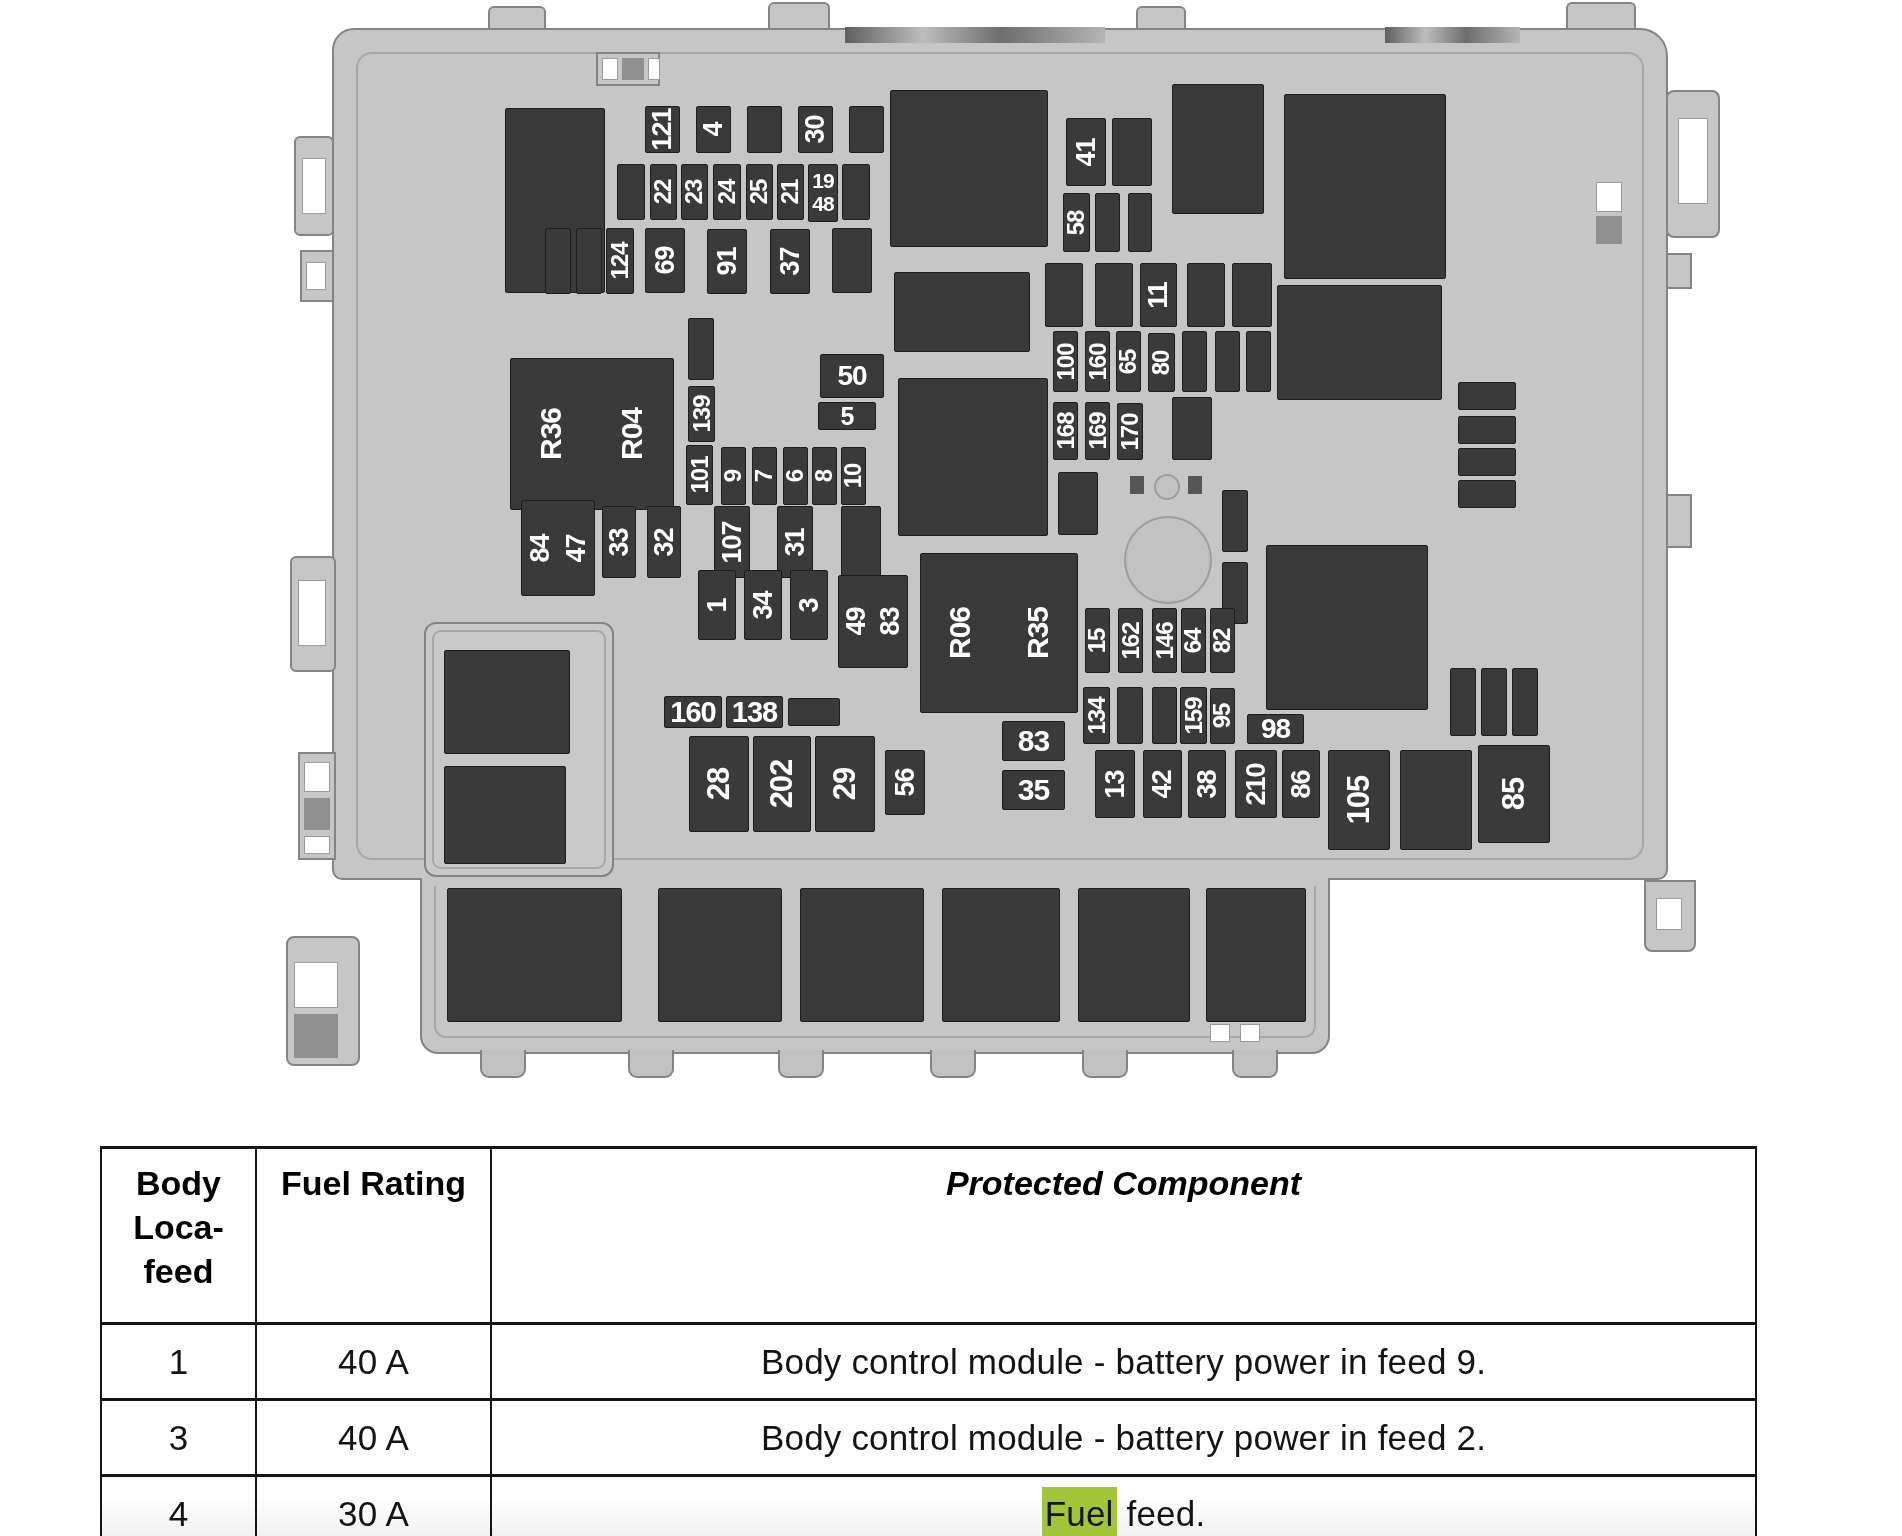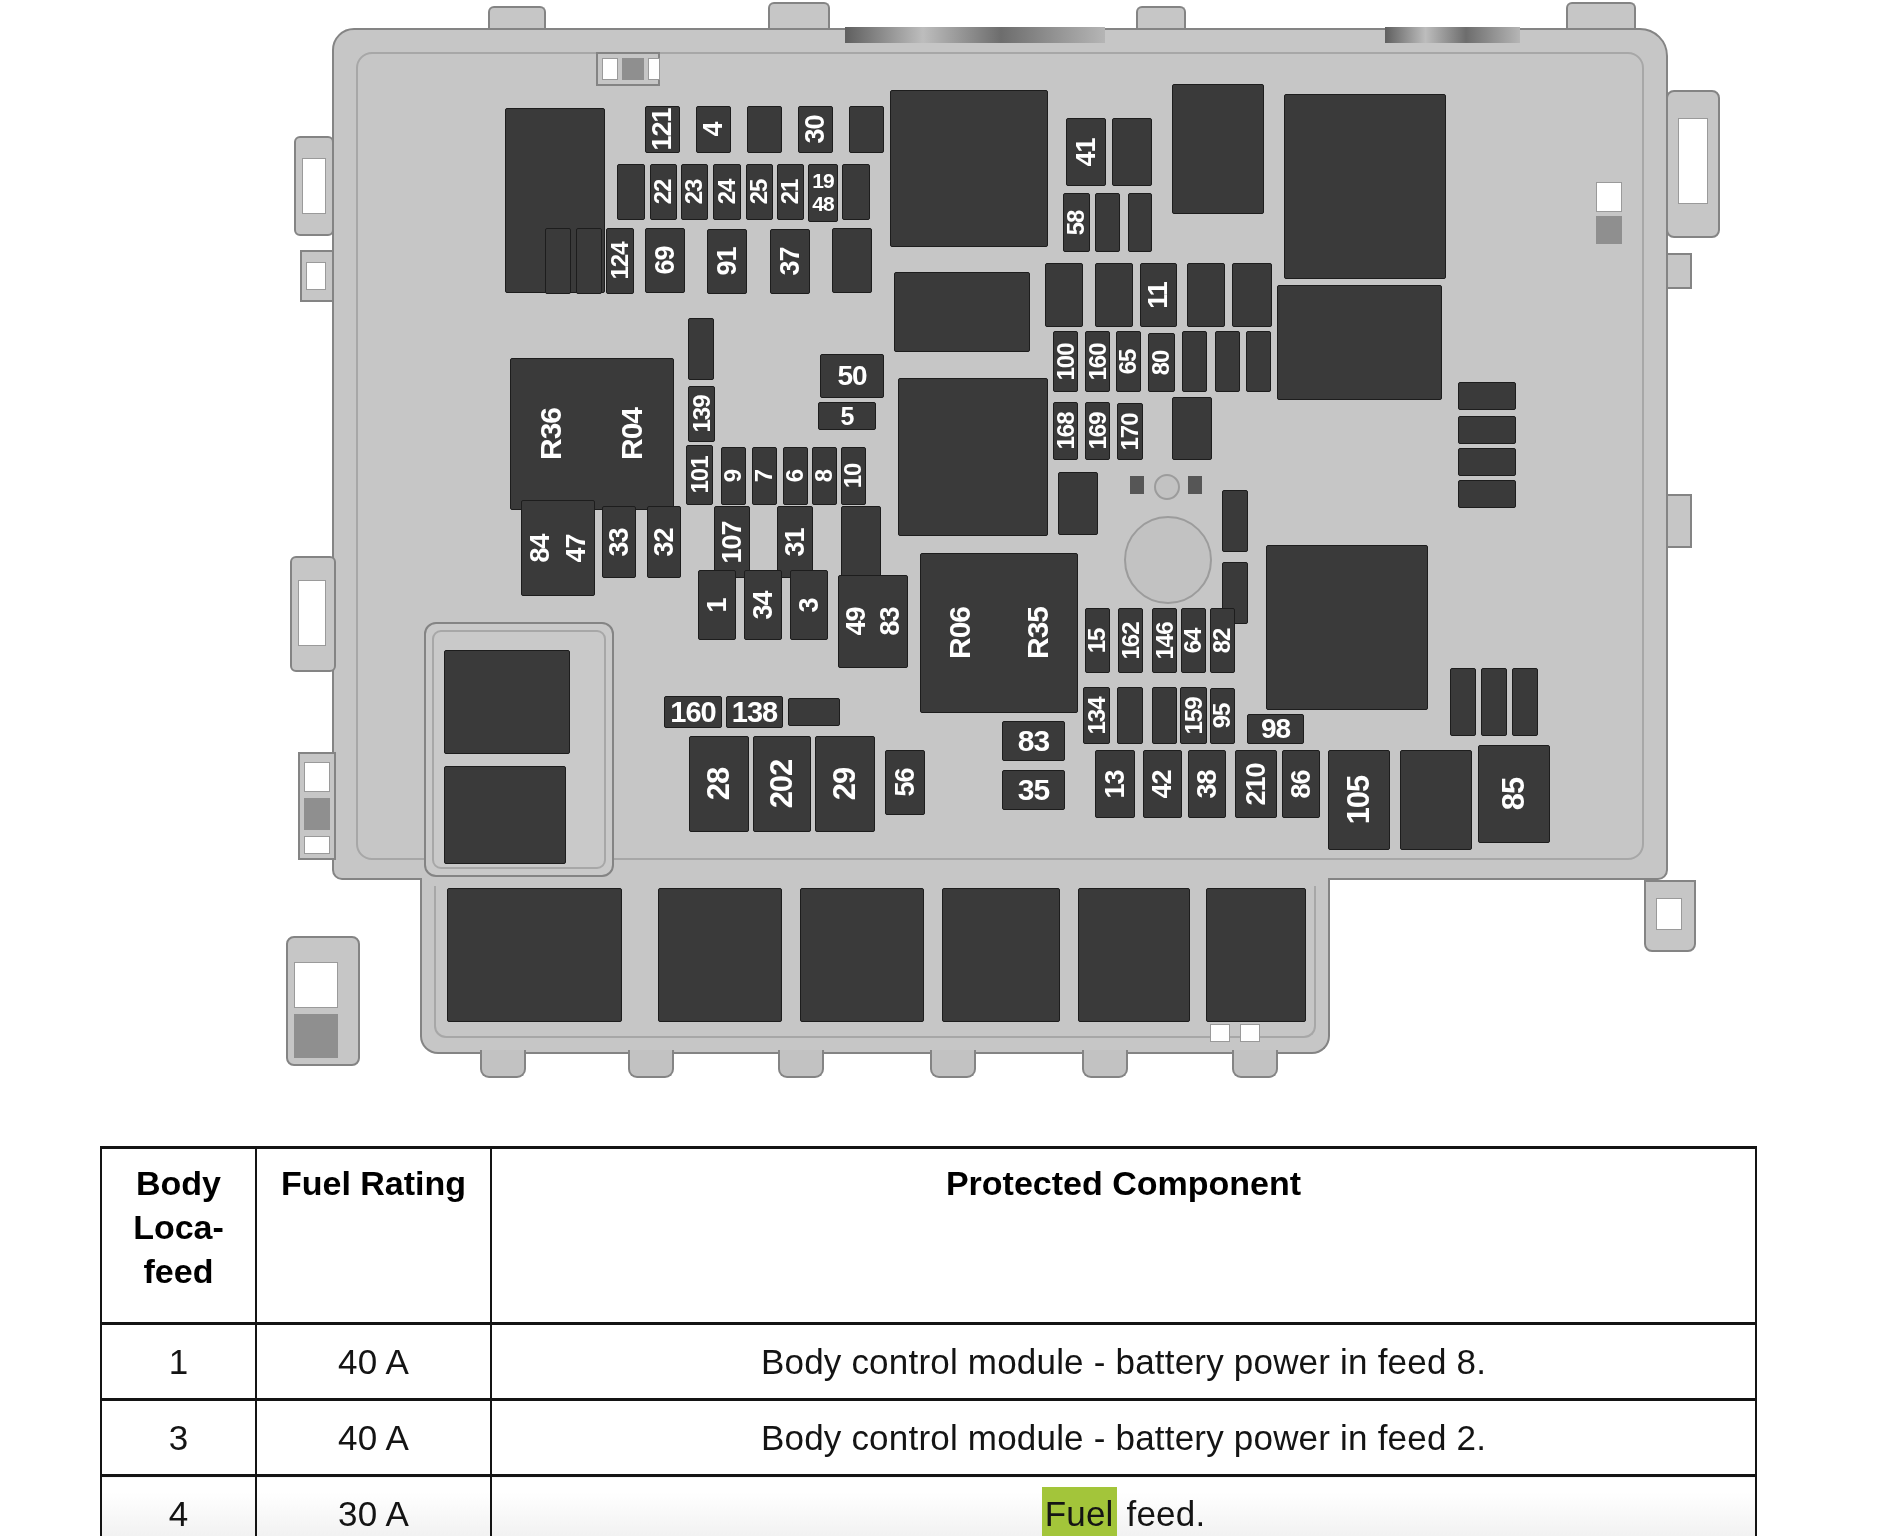--- a/index.html
+++ b/index.html
@@ -396,30 +396,30 @@
       <thead>
           <tr>
             <th style="height: 160px;">
               <div>Body</div>
               <div>Loca-</div>
               <div>feed</div>
             </th>
             <th style="height: 160px;">
               <div>Fuel Rating</div>
             </th>
-            <th style="height: 160px;">
+            <th style="height: 160px; font-style: italic;">
               <div>Protected Component</div>
             </th>
           </tr>
         </thead>
       <tbody>
           <tr>
             <td>1</td>
             <td>40 A</td>
-            <td><span>Body control module - battery power in feed 8.</span></td>
+            <td><span>Body control module - battery power in feed 9.</span></td>
           </tr>
           <tr>
             <td>3</td>
             <td>40 A</td>
             <td><span>Body control module - battery power in feed 2.</span></td>
           </tr>
           <tr class="fade">
             <td>4</td>
             <td>30 A</td>
             <td><span class="hl" style="background: rgb(163, 197, 58);">Fuel</span><span> feed.</span></td>

